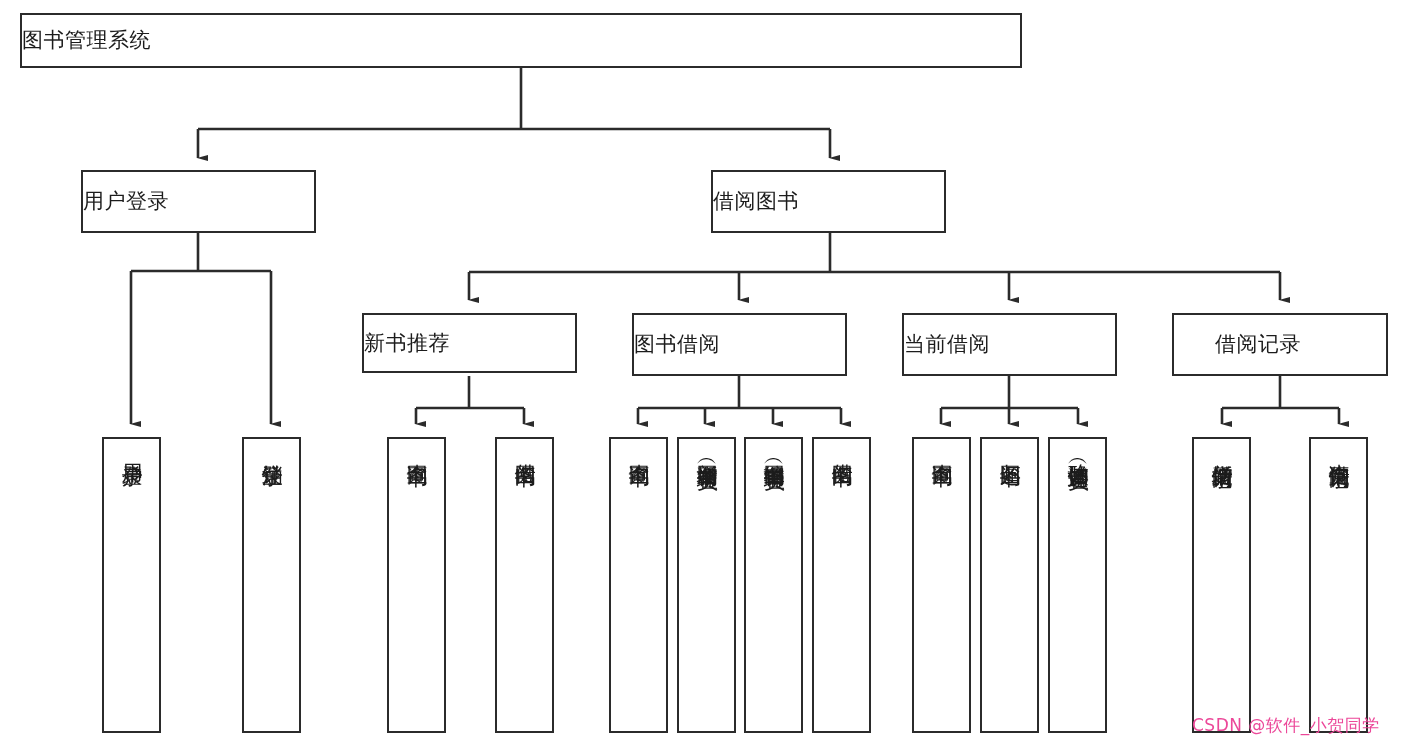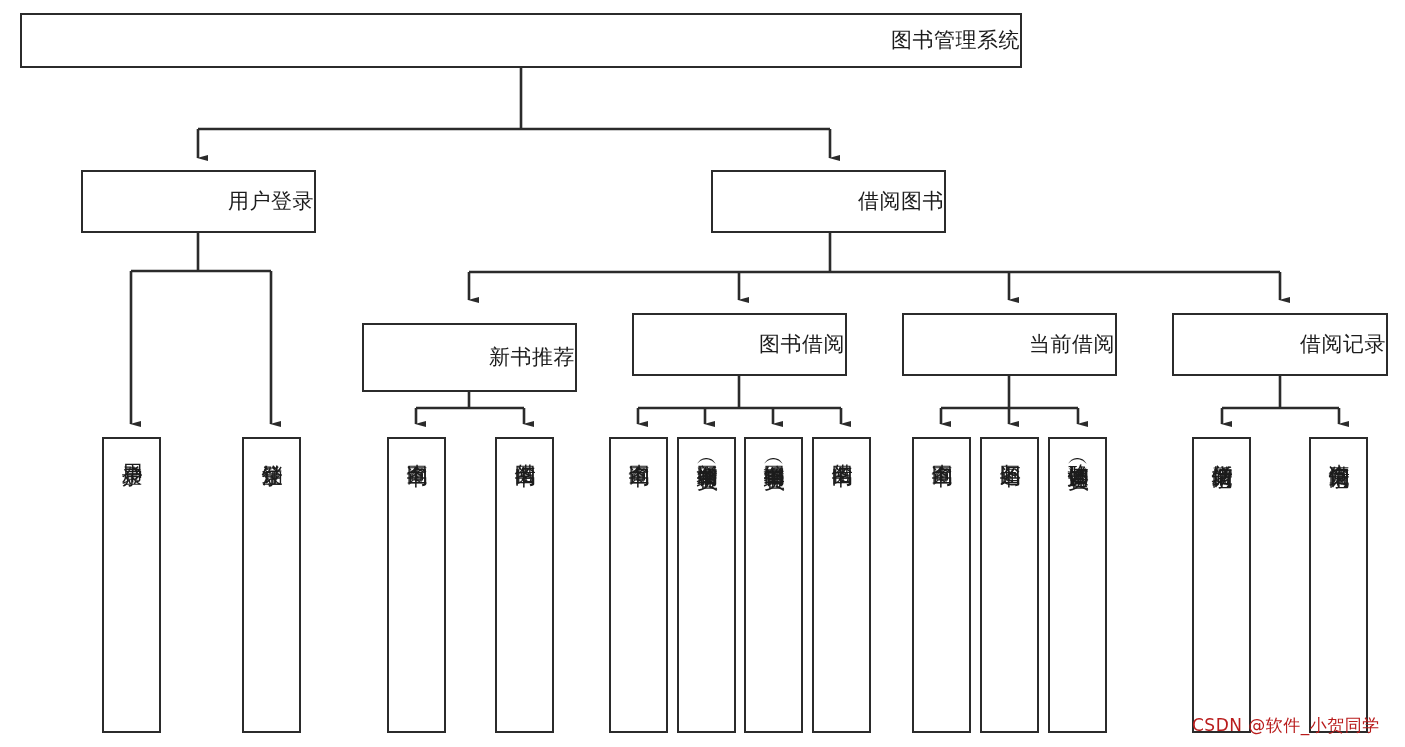--- a/index.html
+++ b/index.html
@@ -26,21 +26,21 @@
     height: 747px;
     pointer-events: none;
   }
   .node {
     position: absolute;
     box-sizing: border-box;
     border: 2px solid #2b2b2b;
     background: #ffffff;
     display: flex;
     align-items: center;
-    justify-content: flex-end;
+    justify-content: flex-start;
     color: #1a1a1a;
   }
   .node.level0 { border-width: 2px; }
   .node .label {
     font-size: 21px;
     line-height: 1.25;
     letter-spacing: 0.5px;
     white-space: nowrap;
     text-align: center;
     color: #1c1c1c;
@@ -56,21 +56,21 @@
     -webkit-writing-mode: vertical-rl;
     font-size: 21px;
     line-height: 1.12;
     letter-spacing: 1px;
     white-space: normal;
     max-height: 280px;
   }
   .watermark {
     position: absolute;
     font-size: 17px;
-    color: #b91c1c;
+    color: #ec4899;
     white-space: nowrap;
     letter-spacing: 0.5px;
   }
 </style>
 </head>
 <body>
 
 <div id="canvas">
 
   <svg id="edges" viewBox="0 0 1405 747">
@@ -128,21 +128,21 @@
     <span class="label">图书管理系统</span>
   </div>
 
   <div class="node" style="left:81px; top:170px; width:235px; height:63px;">
     <span class="label">用户登录</span>
   </div>
   <div class="node" style="left:711px; top:170px; width:235px; height:63px;">
     <span class="label">借阅图书</span>
   </div>
 
-  <div class="node" style="left:362px; top:323px; width:215px; height:69px;">
+  <div class="node" style="left:362px; top:313px; width:215px; height:60px;">
     <span class="label">新书推荐</span>
   </div>
   <div class="node" style="left:632px; top:313px; width:215px; height:63px;">
     <span class="label">图书借阅</span>
   </div>
   <div class="node" style="left:902px; top:313px; width:215px; height:63px;">
     <span class="label">当前借阅</span>
   </div>
   <div class="node" style="left:1172px; top:313px; width:216px; height:63px;padding-left:41px;">
     <span class="label">借阅记录</span>

